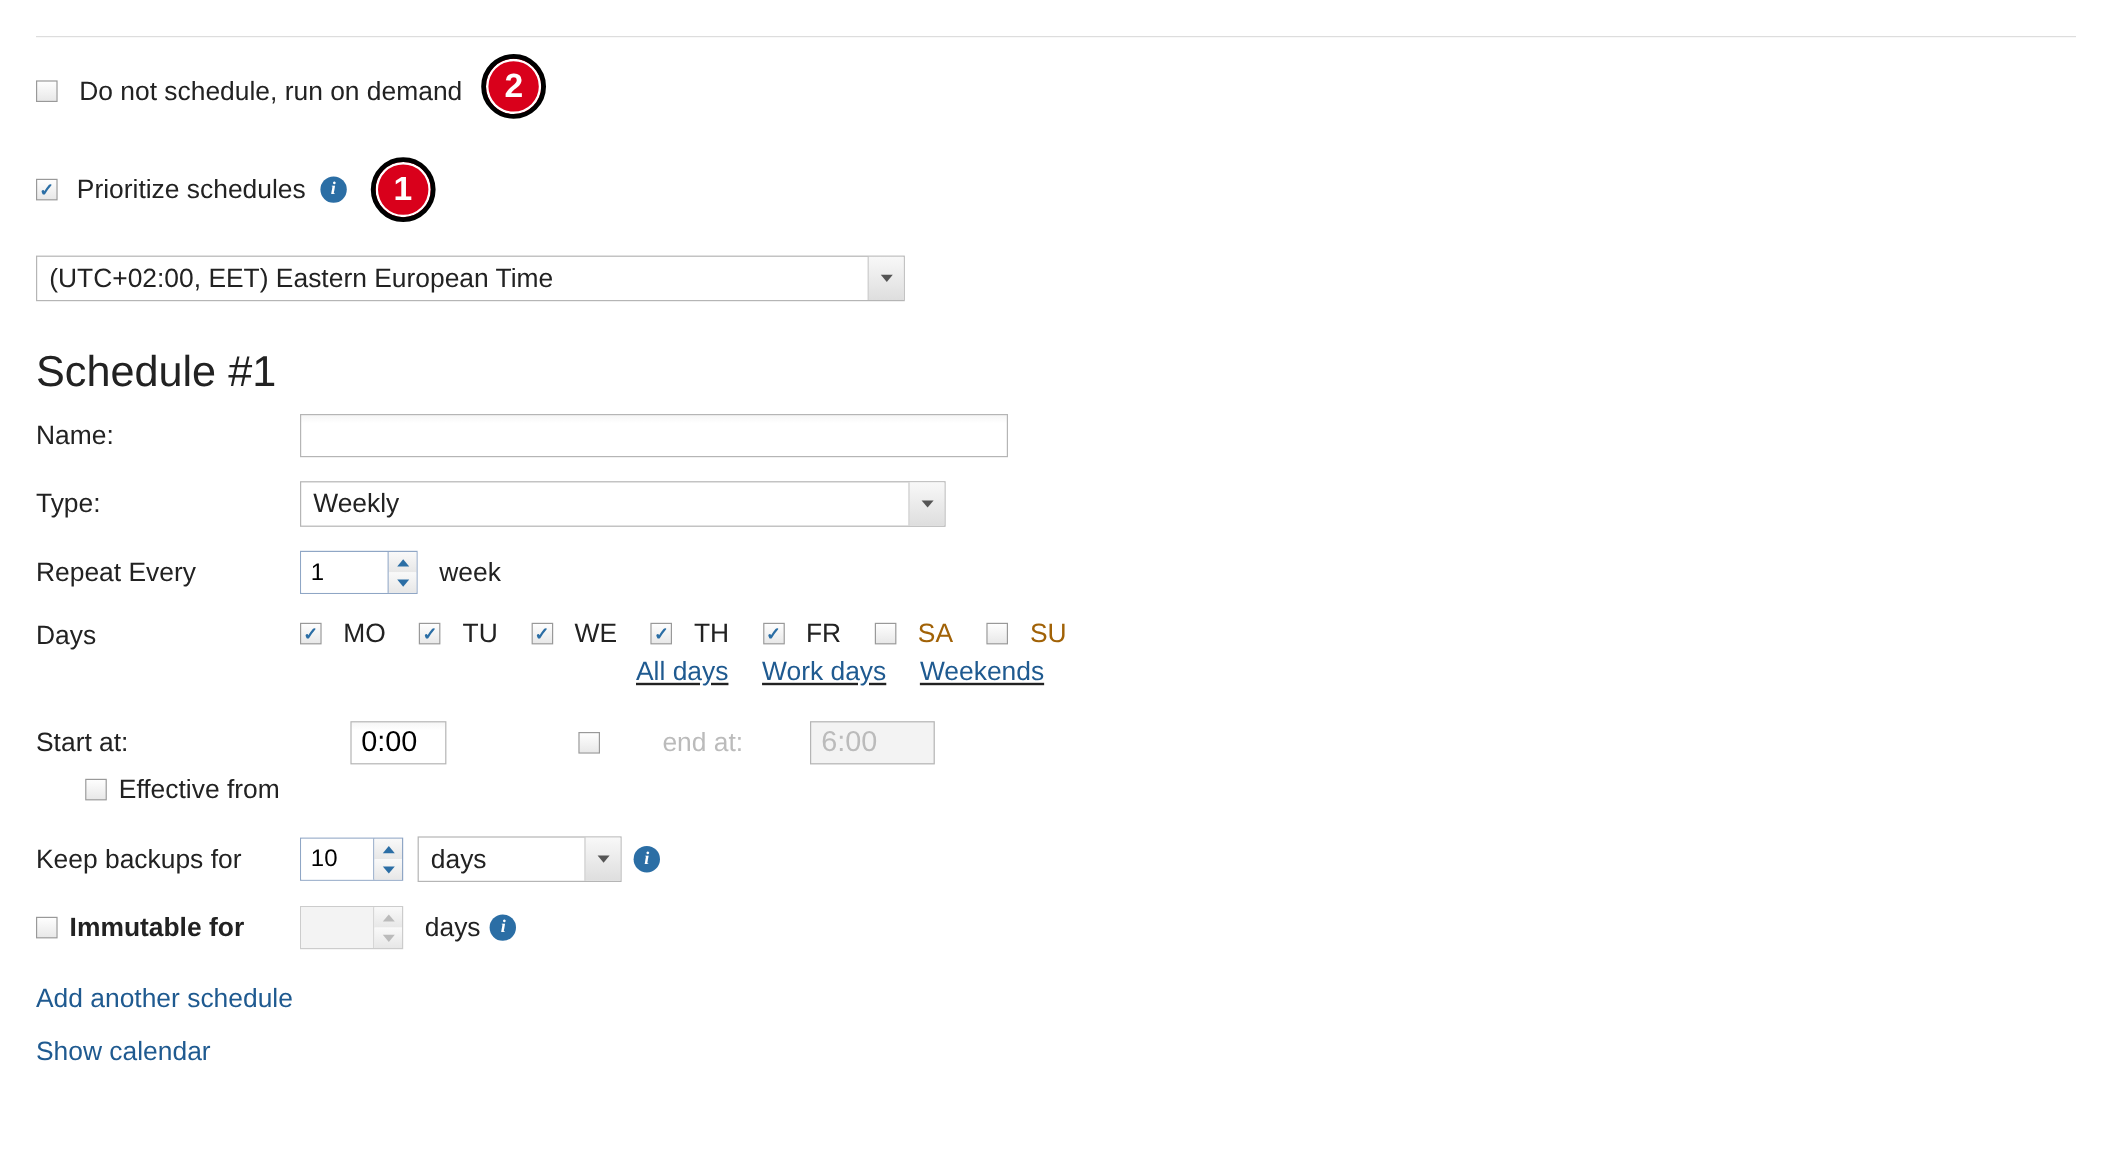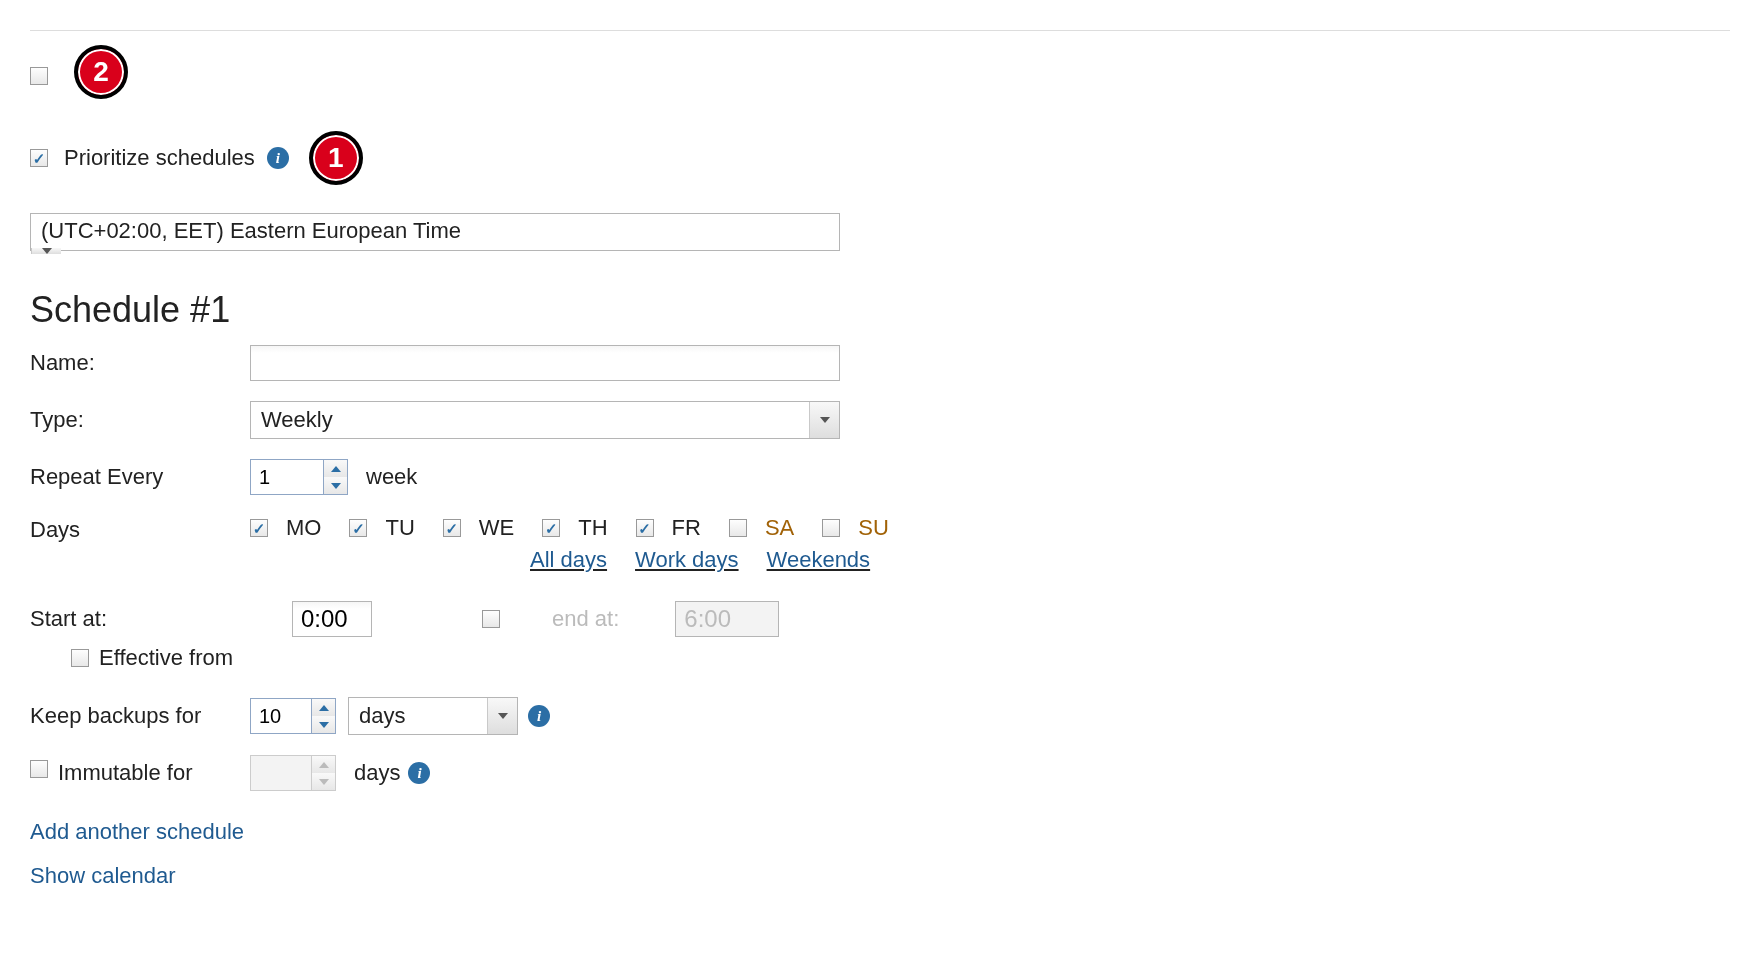--- a/index.html
+++ b/index.html
@@ -162,47 +162,48 @@
   .disabled-label { color: #bbb; }
   .hr { border-top: 1px solid #ddd; margin-bottom: 18px; }
 </style>
 </head>
 <body>
 
 <div class="hr"></div>
 
 <div class="row" style="gap:8px; margin-bottom:28px;">
   <span class="checkbox"></span>
+  <span>Do not schedule, run on demand</span>
   <span class="annot-badge" style="margin-left:8px; position:relative; top:-4px;">2</span>
 </div>
 
 <div class="row" style="gap:6px; margin-bottom:28px;">
   <span class="checkbox checked"></span>
   <span>Prioritize schedules</span>
   <span class="info-icon">i</span>
   <span class="annot-badge" style="margin-left:14px;">1</span>
 </div>
 
-<div class="select" style="width:810px;flex-direction:column;">
+<div class="select" style="width:724px;">
   <div class="value">(UTC+02:00, EET) Eastern European Time</div>
   <div class="drop-btn">
       <span class="chev-down"></span>
     </div>
 </div>
 
 <div class="section-title">Schedule #1</div>
 
 <div class="form-row">
   <div class="form-label">Name:</div>
   <input class="text-input" style="width: 590px;" value="">
 </div>
 
 <div class="form-row">
   <div class="form-label">Type:</div>
-  <div class="select" style="width:590px;">
+  <div class="select" style="width:538px;">
     <div class="value">Weekly</div>
     <div class="drop-btn">
         <span class="chev-down"></span>
       </div>
   </div>
 </div>
 
 <div class="form-row">
   <div class="form-label">Repeat Every</div>
   <div class="spinner">
@@ -288,21 +289,21 @@
   <div class="select" style="width:170px; margin-left:12px;">
     <div class="value">days</div>
     <div class="drop-btn">
         <span class="chev-down"></span>
       </div>
   </div>
   <span class="info-icon" style="margin-left:10px;">i</span>
 </div>
 
 <div class="form-row" style="margin-bottom:28px;">
-  <div class="form-label" style="display:flex; align-items:flex-start;">
+  <div class="form-label" style="display:flex; align-items:center;font-weight:bold;">
     <span class="checkbox"></span>
     <span>Immutable for</span>
   </div>
   <div class="spinner disabled">
     <input style="width: 60px; background: rgb(243, 243, 243);" disabled="" value="">
     <div class="spin-btns">
       <div>
           <span class="tri-up"></span>
         </div>
       <div>

